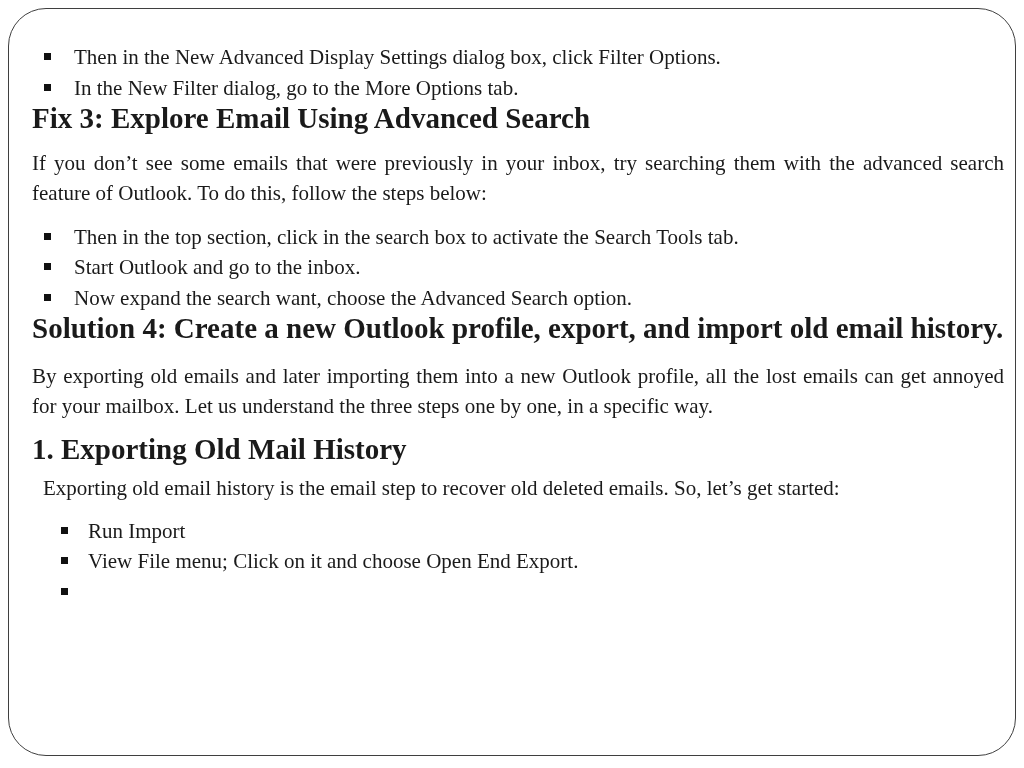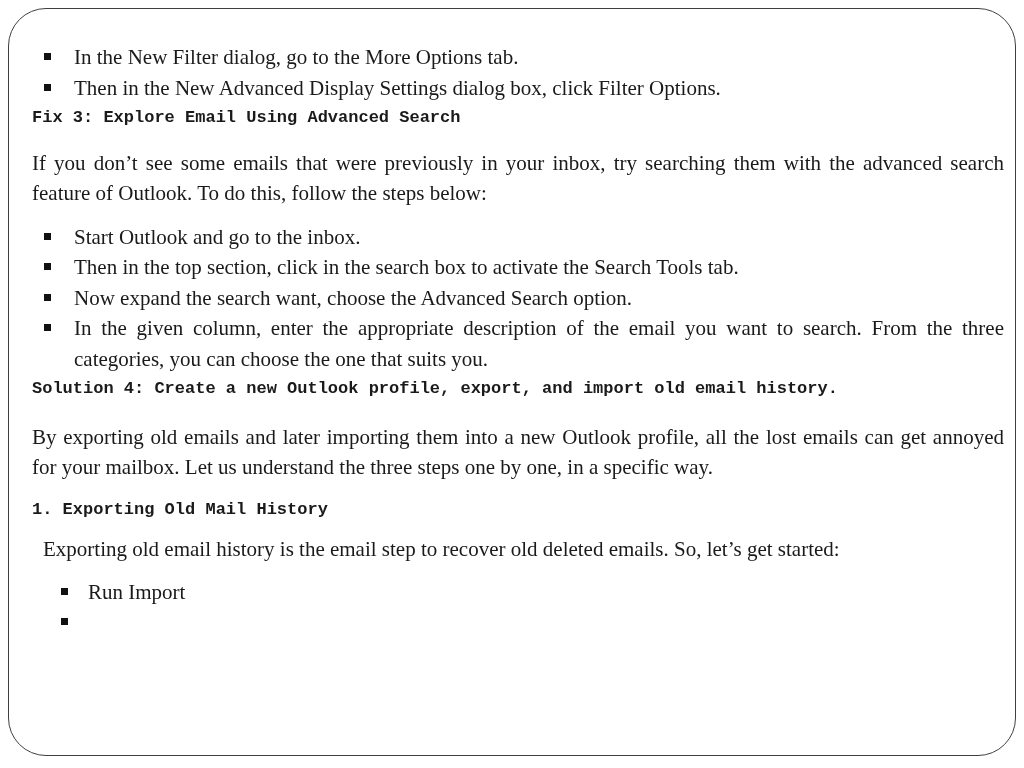--- a/index.html
+++ b/index.html
@@ -18,25 +18,24 @@
     border-radius:38px;
     pointer-events:none;
   }
   .content{
     position:absolute;
     left:32px;right:20px;top:42px;
     font-size:21px;
     line-height:30.5px;
   }
   .hd{
-    font-size:17px;
+    font-size:29px;
     font-weight:bold;
     line-height:30.5px;
     margin:0 0 14px 0;
-    font-family:Liberation Mono, monospace;
   }
   .para{margin:0 0 13px 0;}
   .para.indent{margin-left:11px;}
   .just{text-align:justify;}
   ul.bullets{list-style:none;margin:0;padding:0;}
   ul.bullets li{position:relative;padding-left:42px;}
   ul.bullets.lvl2 li{padding-left:56px;}
   ul.bullets li .sq{
     position:absolute;
     left:12px;top:11px;
@@ -55,66 +54,63 @@
 </head>
 <body>
 
 <div class="slide">
   <div class="frame"></div>
   <div class="content">
 
     <ul class="bullets lvl1 mb18">
       <li>
         <span class="sq"></span>
-        <span>In the New Filter dialog, go to the More Options tab.</span>
+        <span>Then in the New Advanced Display Settings dialog box, click Filter Options.</span>
       </li>
       <li>
         <span class="sq"></span>
-        <span>Then in the New Advanced Display Settings dialog box, click Filter Options.</span>
+        <span>In the New Filter dialog, go to the More Options tab.</span>
       </li>
     </ul>
 
     <h2 class="hd mb14">Fix 3: Explore Email Using Advanced Search</h2>
 
     <p class="para just mb13">If you don’t see some emails that were previously in your inbox, try searching them with the advanced search feature of Outlook. To do this, follow the steps below:</p>
 
     <ul class="bullets lvl1 mb22">
       <li>
         <span class="sq"></span>
+        <span>Then in the top section, click in the search box to activate the Search Tools tab.</span>
+      </li>
+      <li>
+        <span class="sq"></span>
         <span>Start Outlook and go to the inbox.</span>
       </li>
       <li>
         <span class="sq"></span>
-        <span>Then in the top section, click in the search box to activate the Search Tools tab.</span>
-      </li>
-      <li>
-        <span class="sq"></span>
         <span>Now expand the search want, choose the Advanced Search option.</span>
-      </li>
-      <li class="just">
-        <span class="sq"></span>
-        <span>In the given column, enter the appropriate description of the email you want to search. From the three categories, you can choose the one that suits you.</span>
       </li>
     </ul>
 
     <h2 class="hd mb17">Solution 4: Create a new Outlook profile, export, and import old email history.</h2>
 
     <p class="para just mb12">By exporting old emails and later importing them into a new Outlook profile, all the lost emails can get annoyed for your mailbox. Let us understand the three steps one by one, in a specific way.</p>
 
     <h2 class="hd mb9">1. Exporting Old Mail History</h2>
 
     <p class="para indent mb12">Exporting old email history is the email step to recover old deleted emails. So, let’s get started:</p>
 
     <ul class="bullets lvl2">
       <li>
         <span class="sq"></span>
         <span>Run Import</span>
       </li>
       <li>
         <span class="sq"></span>
+        <span>View File menu; Click on it and choose Open End Export.</span>
       </li>
       <li>
         <span class="sq"></span>
       </li>
     </ul>
 
   </div>
 </div>
 
 </body></html>

